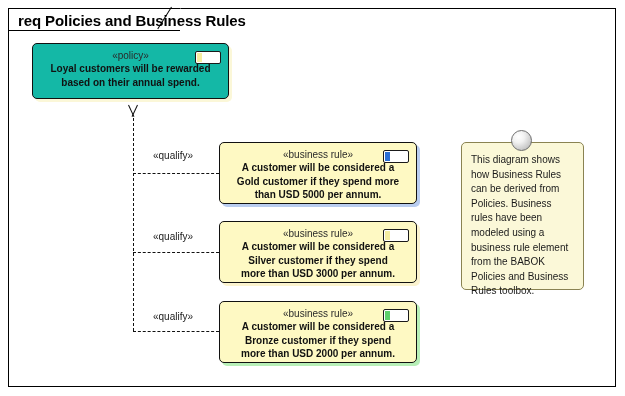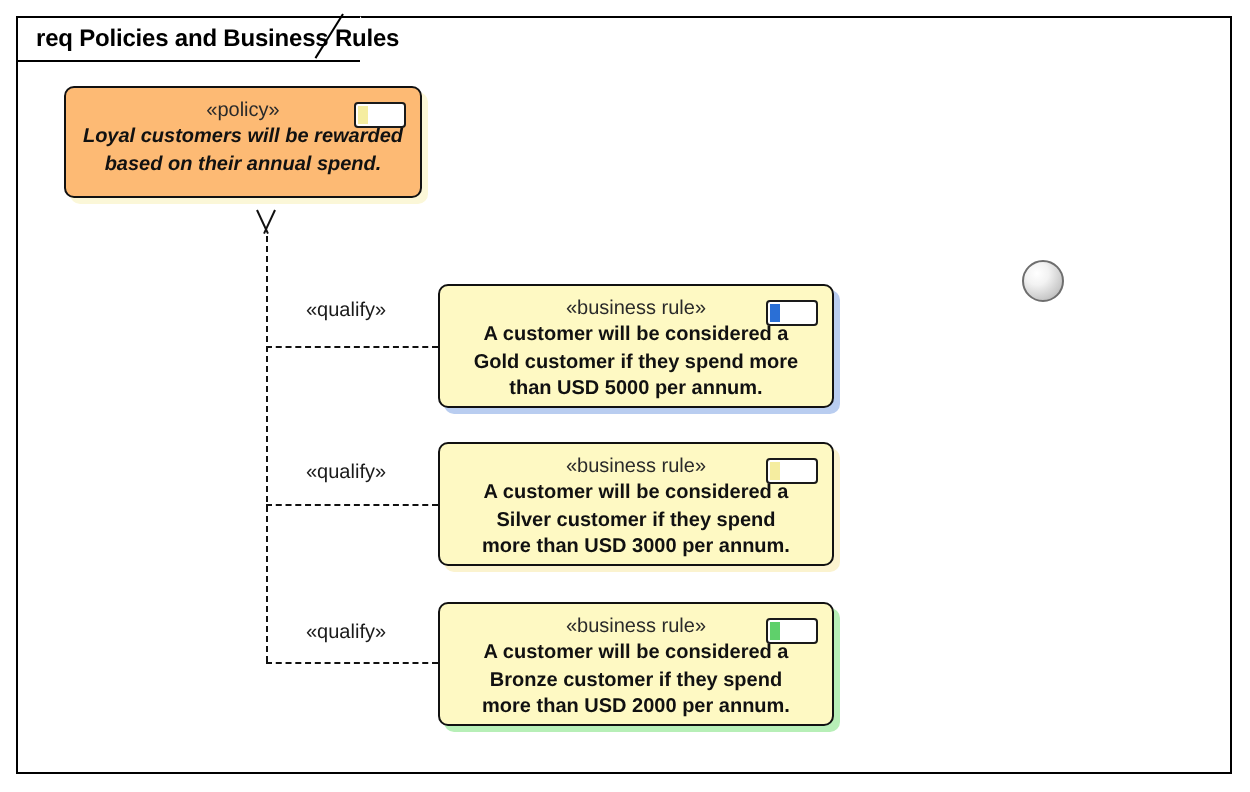--- a/index.html
+++ b/index.html
@@ -71,21 +71,21 @@
     left: 8px;
     top: 30px;
     width: 172px;
     height: 1px;
     background: #000;
   }
   .title-text {
     position: absolute;
     left: 18px;
     top: 12px;
-    font-size: 12px;
+    font-size: 15px;
     font-weight: bold;
     color: #000000;
     letter-spacing: -0.1px;
     white-space: nowrap;
   }
 
   
   .node {
     position: absolute;
     box-sizing: border-box;
@@ -108,23 +108,23 @@
     font-weight: bold;
     color: #111111;
     line-height: 13.5px;
     padding: 0 7px 5px 7px;
   }
 
   
   .node-policy {
     left: 32px;
     top: 43px;
-    width: 179px;
+    width: 197px;
     height: 56px;
-    background: #fdba74;
+    background: #14b8a6;
     box-shadow: 3px 3px 0 0 #fbf7d8;
   }
 
   
   .node-rule {
     left: 219px;
     width: 198px;
   }
   .rule-gold   { top: 142px; height: 62px; box-shadow: 3px 3px 0 0 #b9cdf0; }
   .rule-silver { top: 221px; height: 62px; box-shadow: 3px 3px 0 0 #fbf3cf; }
@@ -243,21 +243,21 @@
   <div class="conn-label" style="left:153px; top:150px;">«qualify»</div>
 
   <div class="dash-h" style="left:133px; top:252px; width:86px;"></div>
   <div class="conn-label" style="left:153px; top:231px;">«qualify»</div>
 
   <div class="dash-h" style="left:133px; top:331px; width:86px;"></div>
   <div class="conn-label" style="left:153px; top:311px;">«qualify»</div>
 
   <div class="node node-policy">
     <span class="stereo">«policy»</span>
-    <span class="body" style="white-space: pre-line; font-style: italic;">Loyal customers will be rewarded
+    <span class="body" style="white-space: pre-line;">Loyal customers will be rewarded
 based on their annual spend.</span>
     <span class="elem-icon icon-yellow">
         <i></i>
       </span>
   </div>
 
   <div class="node node-rule rule-gold">
     <span class="stereo">«business rule»</span>
     <span class="body" style="white-space: pre-line;">A customer will be considered a
 Gold customer if they spend more
@@ -280,15 +280,18 @@
   <div class="node node-rule rule-bronze">
     <span class="stereo">«business rule»</span>
     <span class="body" style="white-space: pre-line;">A customer will be considered a
 Bronze customer if they spend
 more than USD 2000 per annum.</span>
     <span class="elem-icon icon-green">
         <i></i>
       </span>
   </div>
 
+  <div class="note">
+    <div class="note-text" style="white-space: pre-line;">This diagram shows how Business Rules can be derived from Policies. Business rules have been modeled using a business rule element from the BABOK Policies and Business Rules toolbox.</div>
+  </div>
   <div class="note-pin"></div>
 
 </div>
 
 </body></html>

